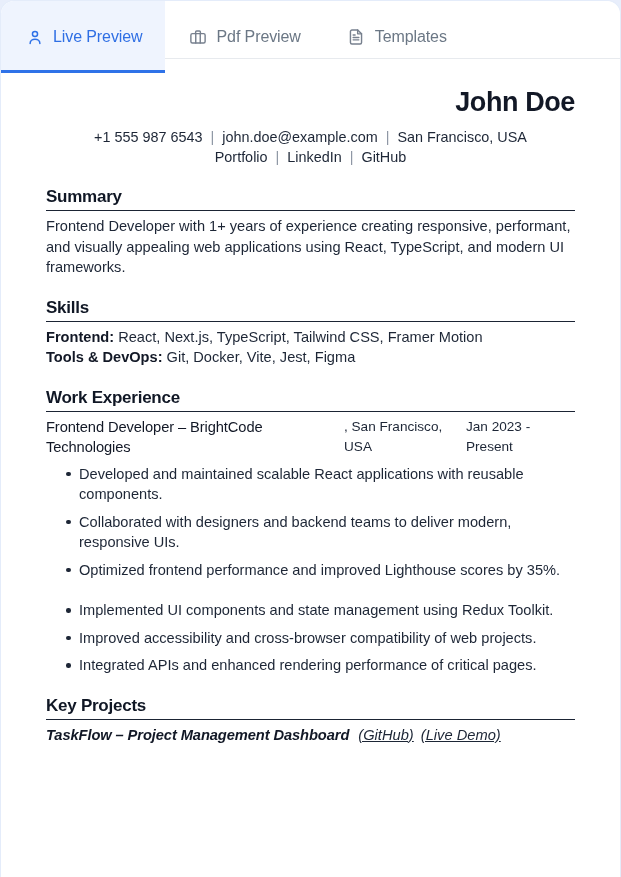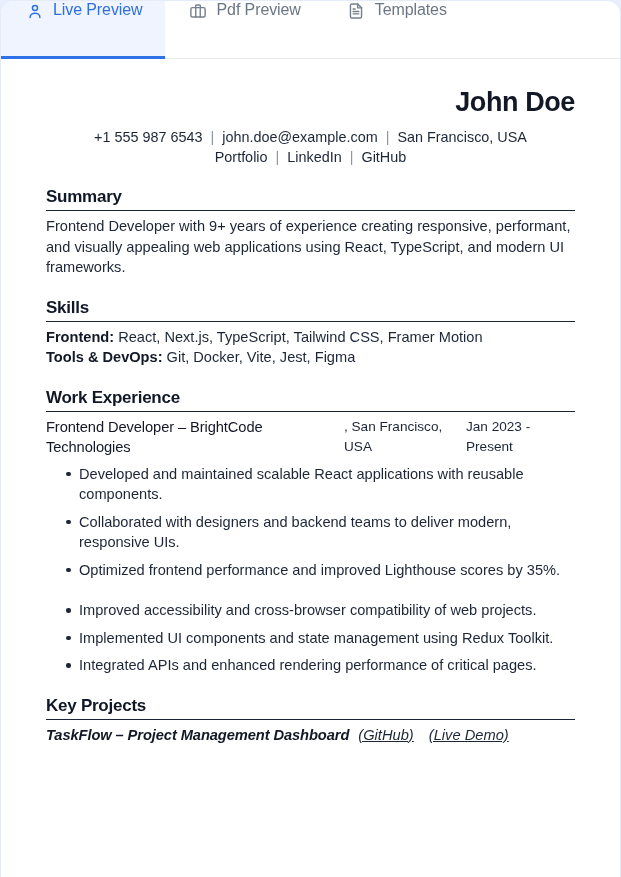--- a/index.html
+++ b/index.html
@@ -29,24 +29,24 @@
     display: flex;
     align-items: stretch;
     height: 58px;
     border-bottom: 1px solid #e7eaee;
     background: #ffffff;
     border-radius: 14px 14px 0 0;
   }
 
   .tab {
     display: flex;
-    align-items: flex-start;
+    align-items: center;
     gap: 9px;
     padding: 0 22px 0 24px;
-    height: 58px;
+    height: 72px;
     cursor: pointer;
     position: relative;
     font-size: 16px;
     color: #6b7785;
     white-space: nowrap;
   }
 
   .tab .tab-label { letter-spacing: -0.1px; }
 
   .tab.active {
@@ -172,21 +172,21 @@
     font-size: 14.7px;
     line-height: 21px;
     font-style: italic;
   }
   .project-name { font-weight: 700; color: #121826; letter-spacing: -0.1px; }
   .project-link {
     color: #1d2636;
     text-decoration: underline;
     cursor: pointer;
   }
-  .project-links { display: flex; gap: 15px; }
+  .project-links { display: flex; gap: 7px; }
 </style>
 </head>
 <body>
 
 <div class="app-window">
 
   <div class="tab-bar">
 
     <div class="tab active">
       <span class="icon">
@@ -237,21 +237,21 @@
     <div class="contact-line">
       <span>Portfolio</span>
       <span class="sep">|</span>
       <span>LinkedIn</span>
       <span class="sep">|</span>
       <span>GitHub</span>
     </div>
 
     <div class="section">
       <div class="section-title">Summary</div>
-      <div class="summary-text">Frontend Developer with 9+ years of experience creating responsive, performant, and visually appealing web applications using React, TypeScript, and modern UI frameworks.</div>
+      <div class="summary-text">Frontend Developer with 1+ years of experience creating responsive, performant, and visually appealing web applications using React, TypeScript, and modern UI frameworks.</div>
     </div>
 
     <div class="section">
       <div class="section-title">Skills</div>
 
       <div class="skill-row">
         <span class="skill-label">Frontend:</span>
         <span>React, Next.js, TypeScript, Tailwind CSS, Framer Motion</span>
       </div>
       <div class="skill-row">
@@ -271,22 +271,22 @@
         </div>
         <ul class="bullets">
           <li>Developed and maintained scalable React applications with reusable components.</li>
           <li>Collaborated with designers and backend teams to deliver modern, responsive UIs.</li>
           <li>Optimized frontend performance and improved Lighthouse scores by 35%.</li>
         </ul>
       </div>
 
       <div class="job">
         <ul class="bullets">
+          <li>Implemented UI components and state management using Redux Toolkit.</li>
           <li>Improved accessibility and cross-browser compatibility of web projects.</li>
-          <li>Implemented UI components and state management using Redux Toolkit.</li>
           <li>Integrated APIs and enhanced rendering performance of critical pages.</li>
         </ul>
       </div>
     </div>
 
     <div class="section">
       <div class="section-title">Key Projects</div>
       <div class="project-row">
         <span class="project-name">TaskFlow – Project Management Dashboard</span>
         <span class="project-links">

